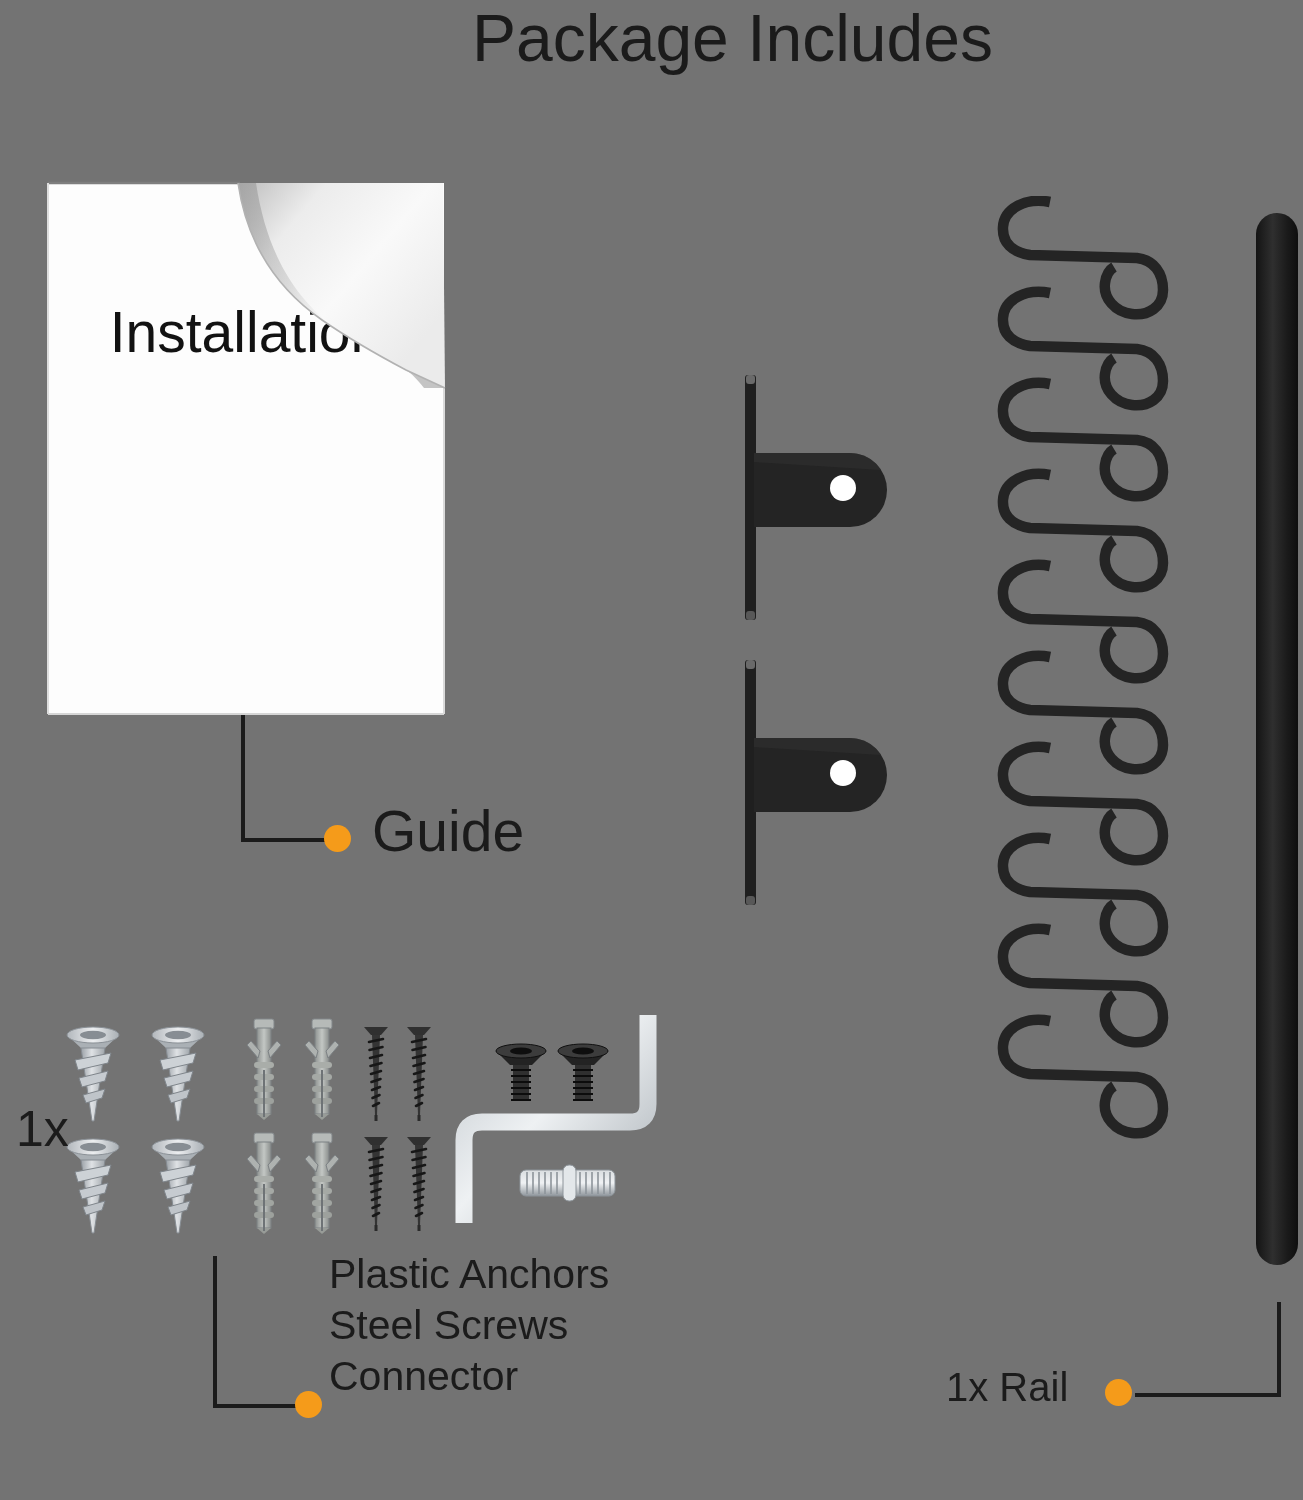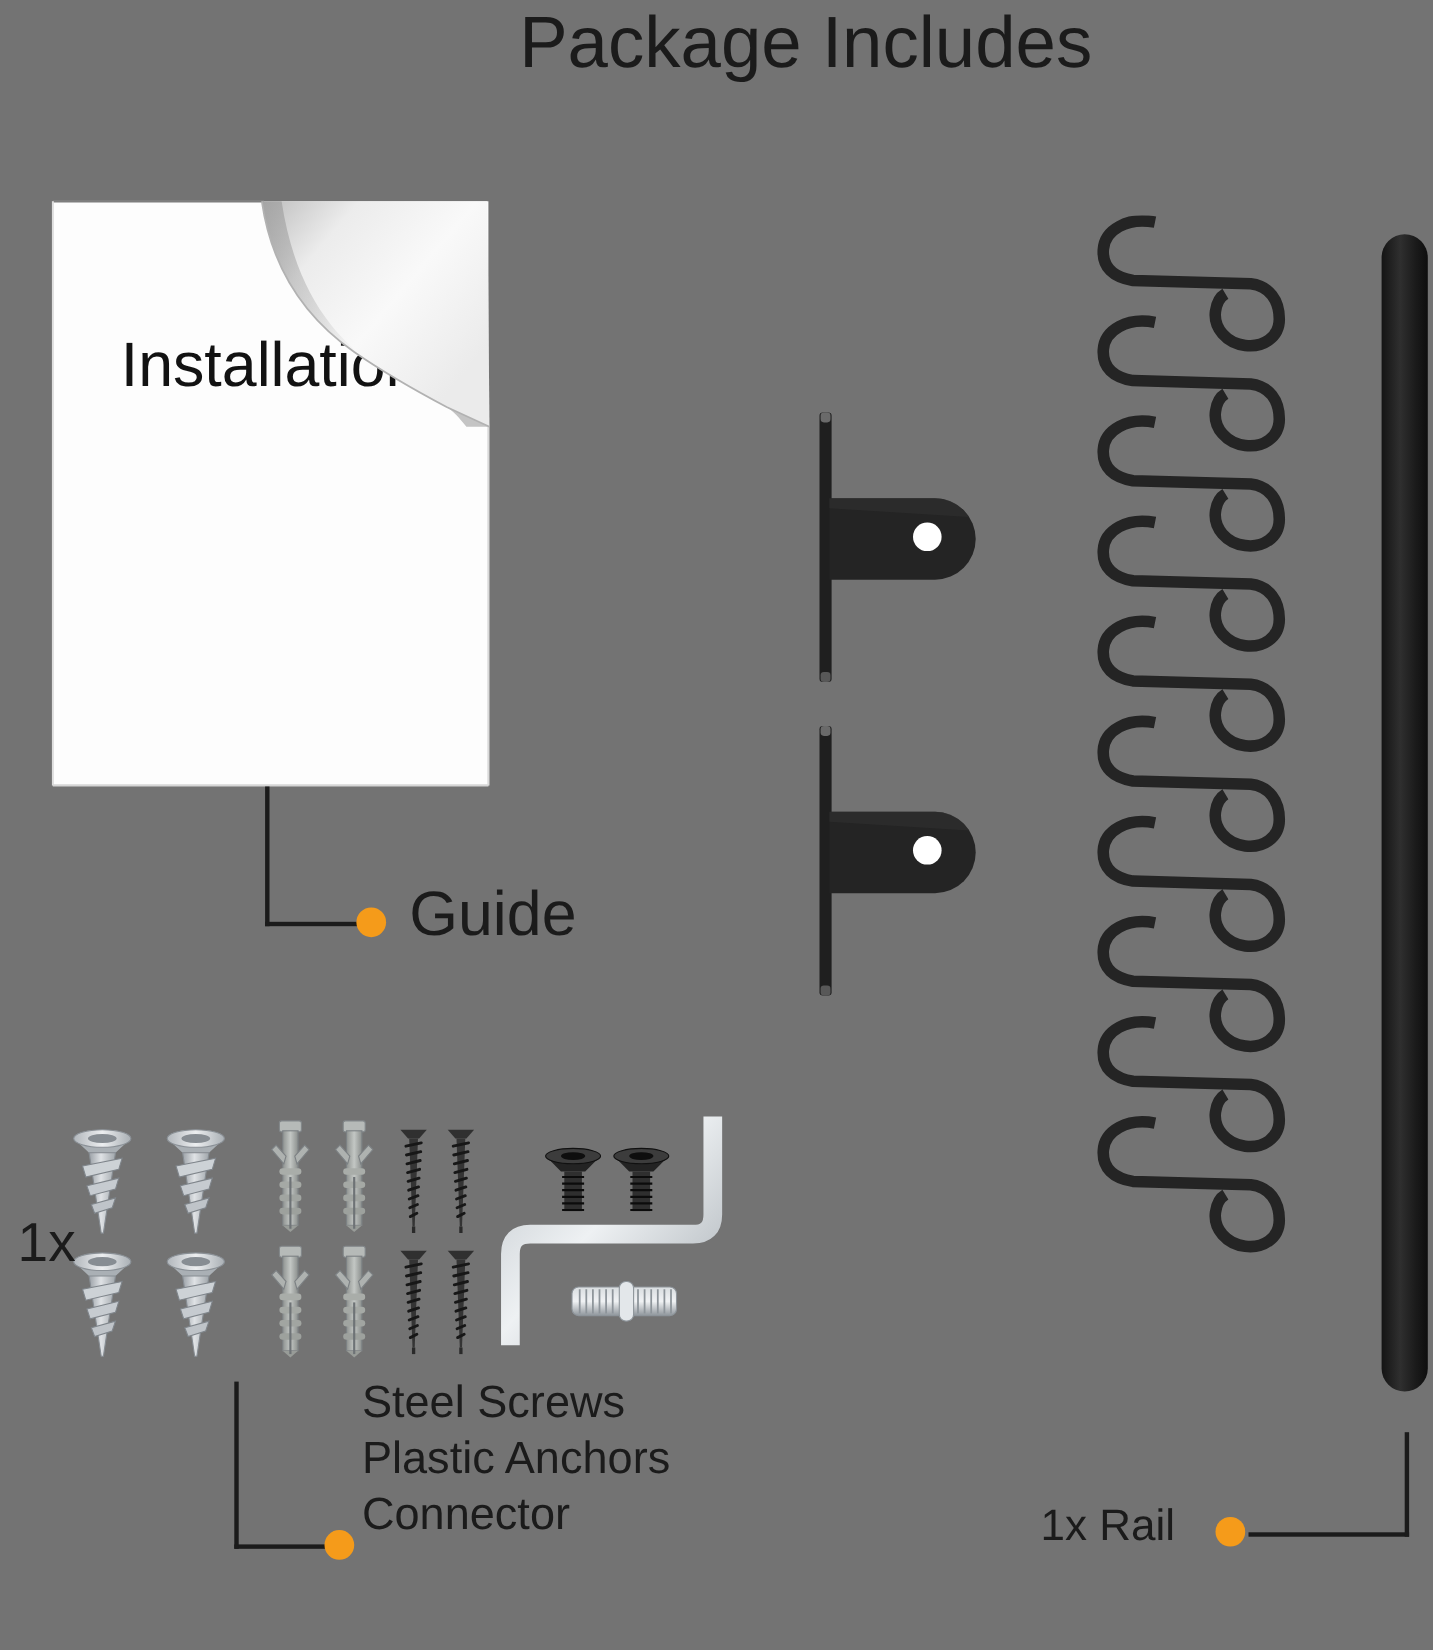--- a/index.html
+++ b/index.html
@@ -235,22 +235,22 @@
           <line x1="90" y1="10" x2="90" y2="32"></line>
       </g>
       <rect x="43" y="3" width="13" height="36" rx="6" fill="#e3e7ea" stroke="#8d949a" stroke-width="1"></rect>
     </g>
   </svg>
 
   <div class="abs hw-qty">1x</div>
   <div class="abs callout-line hw-line"></div>
   <div class="abs callout-dot" style="left:295px;top:1391px"></div>
   <div class="abs hw-labels">
+    <div>Plastic Anchors</div>
     <div>Steel Screws</div>
-    <div>Plastic Anchors</div>
     <div>Connector</div>
   </div>
 
   <div class="abs callout-line rail-line"></div>
   <div class="abs callout-dot" style="left:1105px;top:1379px"></div>
   <div class="abs rail-label">
     <div>1x Rail</div>
   </div>
 
 </div>

